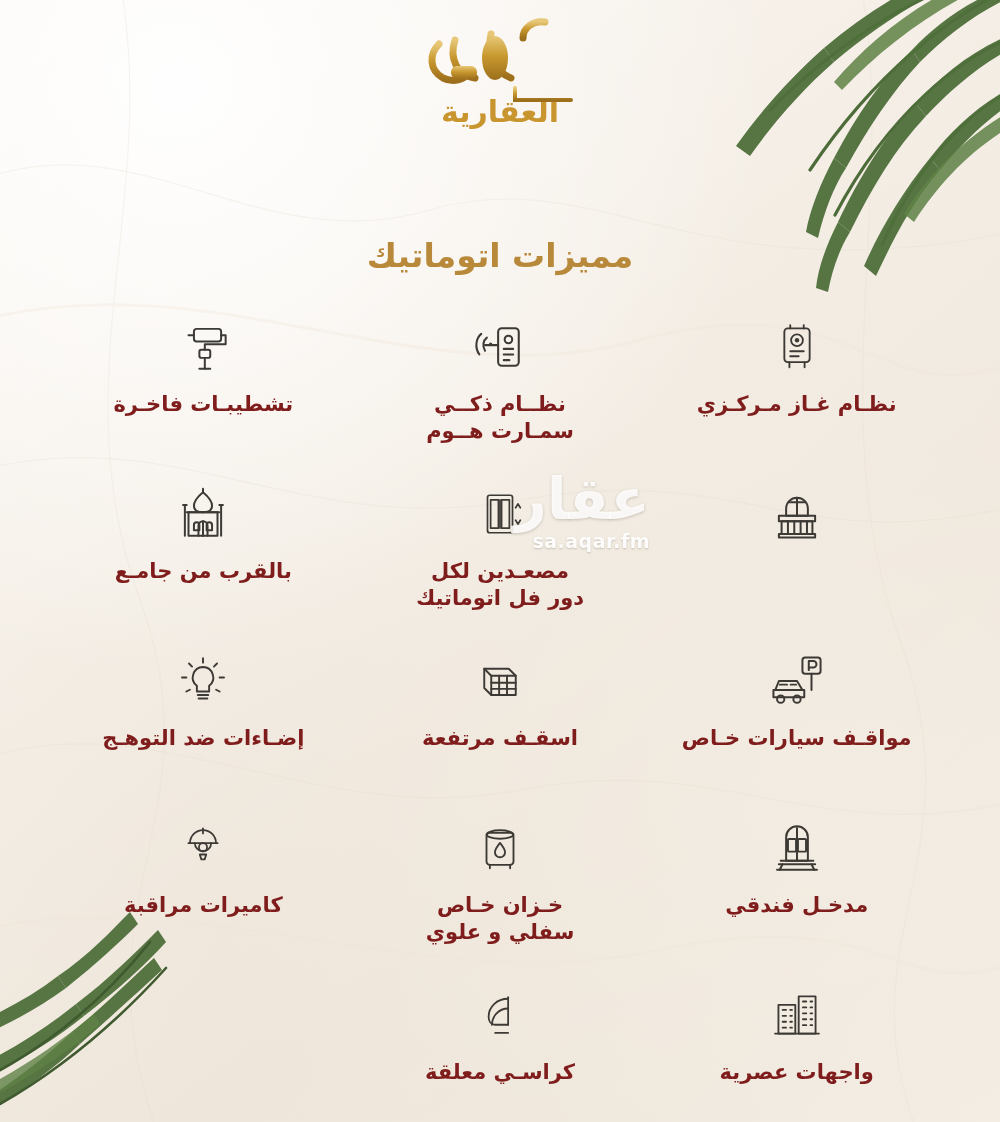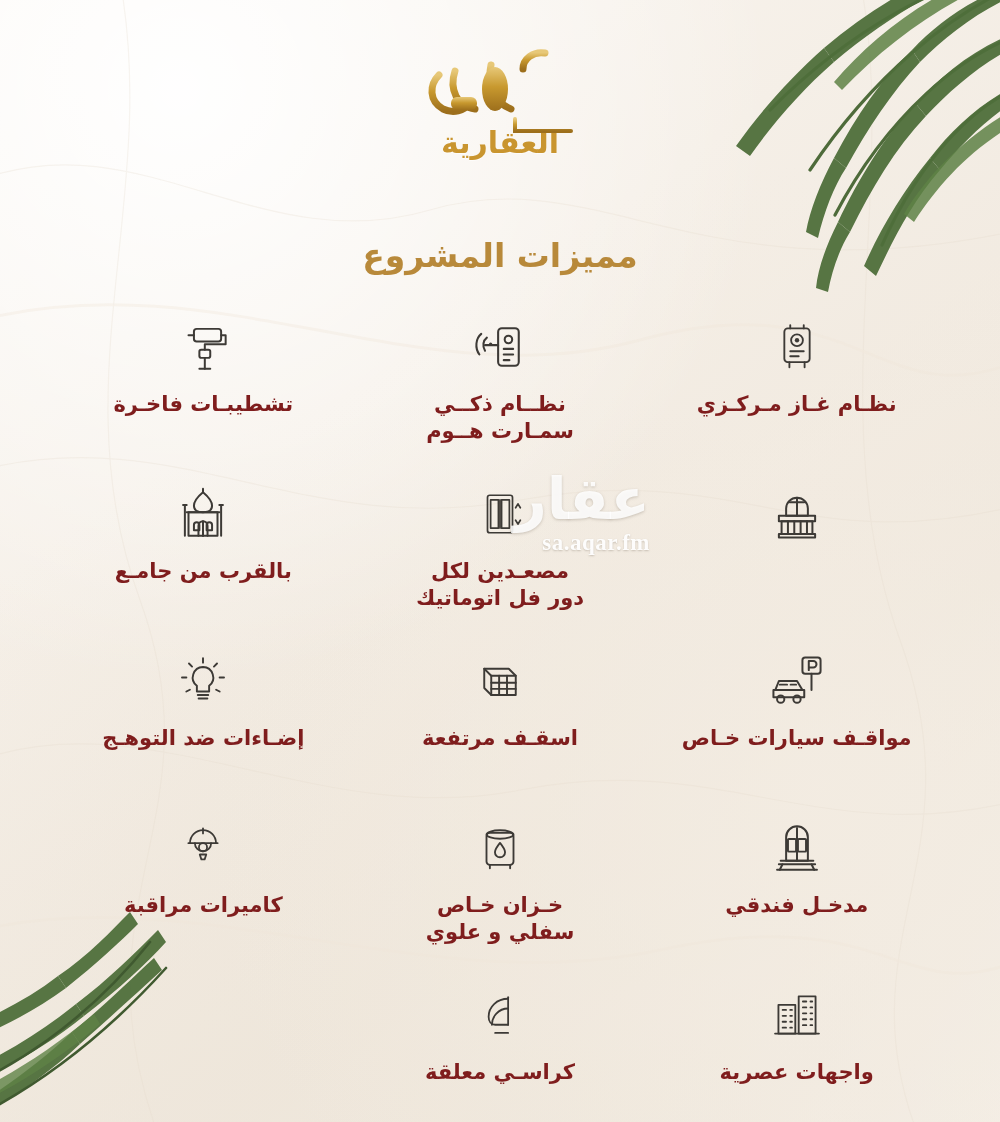--- a/index.html
+++ b/index.html
@@ -40,21 +40,21 @@
   
   .logo-wrap {
     position: absolute;
     top: 10px;
     left: 0;
     right: 0;
     height: 150px;
     display: flex;
     flex-direction: column;
     align-items: center;
-    justify-content: flex-end;
+    justify-content: flex-start;
   }
   .logo-mark {
     width: 210px;
     height: 98px;
     position: relative;
   }
   .logo-sub {
     margin-top: -14px;
     font-size: 30px;
     font-weight: bold;
@@ -129,27 +129,26 @@
   }
   .watermark .wm-main {
     font-size: 58px;
     font-weight: bold;
     color: rgba(255,255,255,0.88);
     text-shadow: 0 1px 3px rgba(120,110,95,0.35);
     line-height: 1;
   }
   .watermark .wm-sub {
     margin-top: 2px;
-    font-size: 23px;
+    font-size: 19px;
     font-weight: bold;
     color: rgba(255,255,255,0.95);
     letter-spacing: 0.5px;
     direction: ltr;
     text-shadow: 0 1px 2px rgba(120,110,95,0.35);
-    font-family: Liberation Serif, serif;
   }
 </style>
 </head>
 <body>
 
 <div class="bg"></div>
 
 <svg class="bg-veins" viewBox="0 0 1000 1122" preserveAspectRatio="none">
   <g stroke="#e3d9cb" fill="none" stroke-width="1.2" opacity="0.55">
     <path d="M-20 180 C 140 120, 260 260, 430 210 S 700 300, 1020 230"></path>
@@ -246,21 +245,21 @@
       </g>
       <g fill="none" stroke="url(#gold)" stroke-width="4" stroke-linecap="round">
         <path d="M120 78 L120 90 L176 90"></path>
         <path d="M44 74 L44 88"></path>
       </g>
     </svg>
   </div>
   <div class="logo-sub">العقارية</div>
 </div>
 
-<div class="section-title">مميزات المشروع</div>
+<div class="section-title">مميزات اتوماتيك</div>
 
 <div class="watermark">
   <div class="wm-main">عقار</div>
   <div class="wm-sub">sa.aqar.fm</div>
 </div>
 
 <div class="grid">
 
   <div class="cell">
     <div class="icon-box">

